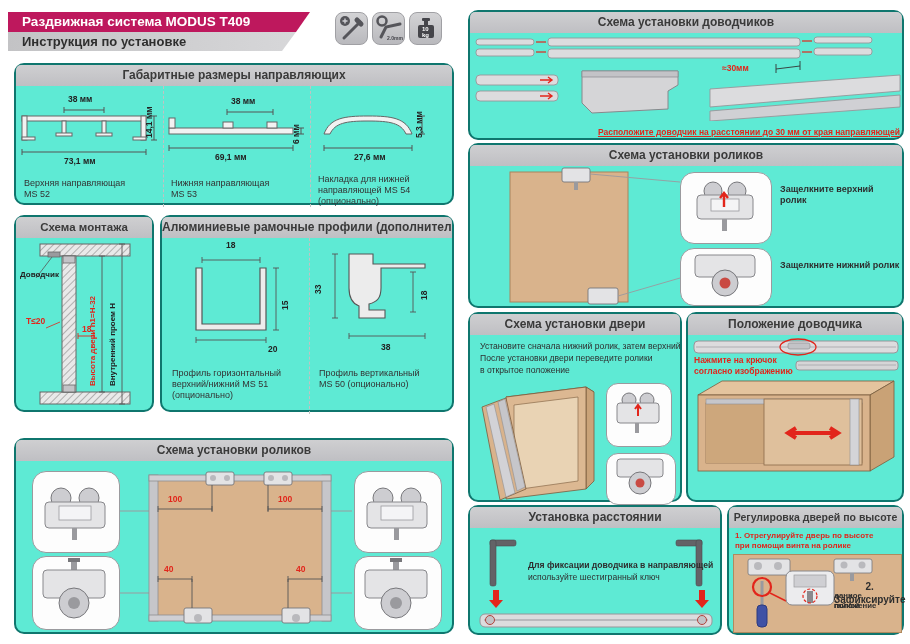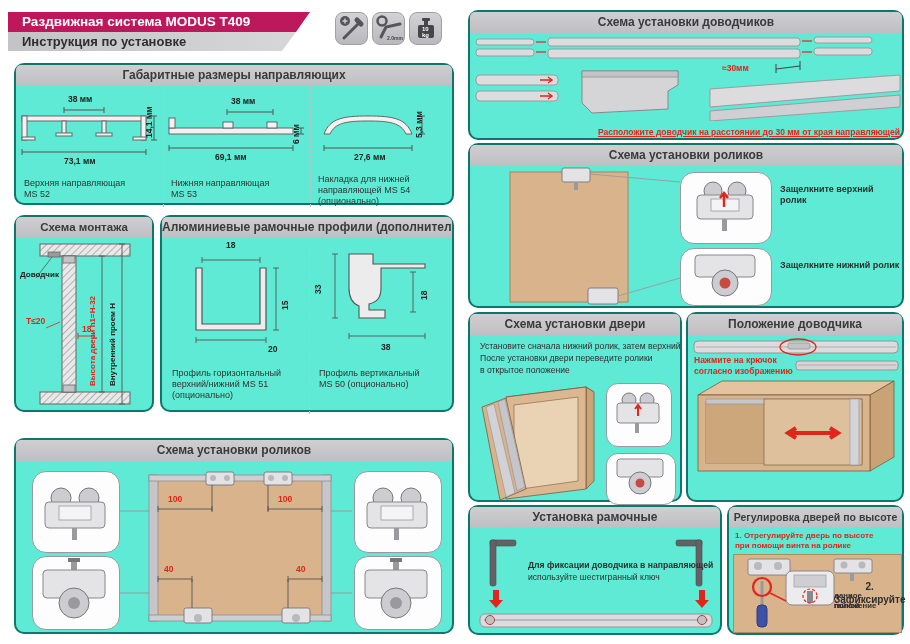--- a/index.html
+++ b/index.html
@@ -463,21 +463,21 @@
         <rect x="72" y="62" width="98" height="66" fill="#dfc09c" stroke="#8a6a4a" stroke-width="0.8"></rect>
         <rect x="158" y="62" width="9" height="66" fill="#d4d4d8" stroke="#8e8e92" stroke-width="0.6"></rect>
         <path d="M96,96 H146 m-42,-5 l-8,5 l8,5 M138,91 l8,5 l-8,5" stroke="#e2251b" stroke-width="4" fill="none"></path>
       </svg>
       <span class="rednote" style="left:6px;top:20px;">Нажмите на крючок</span>
       <span class="rednote" style="left:6px;top:31px;">согласно изображению</span>
     </div>
   </section>
 
   <section class="box" style="left:468px;top:505px;width:254px;height:130px;">
-    <div class="bhead">Установка рамочные</div>
+    <div class="bhead">Установка расстоянии</div>
     <div class="bbody">
       <svg class="abs" style="left:0;top:0;" width="252" height="107" viewBox="0 0 252 107">
         <g fill="#636367" stroke="#4a4a4e" stroke-width="0.6">
           <rect x="20" y="12" width="26" height="6" rx="2"></rect>
             <rect x="20" y="12" width="6" height="46" rx="2"></rect>
           <rect x="206" y="12" width="26" height="6" rx="2"></rect>
             <rect x="226" y="12" width="6" height="46" rx="2"></rect>
         </g>
         <g fill="#e2251b">
           <polygon points="23,62 23,72 19,72 26,80 33,72 29,72 29,62"></polygon>

